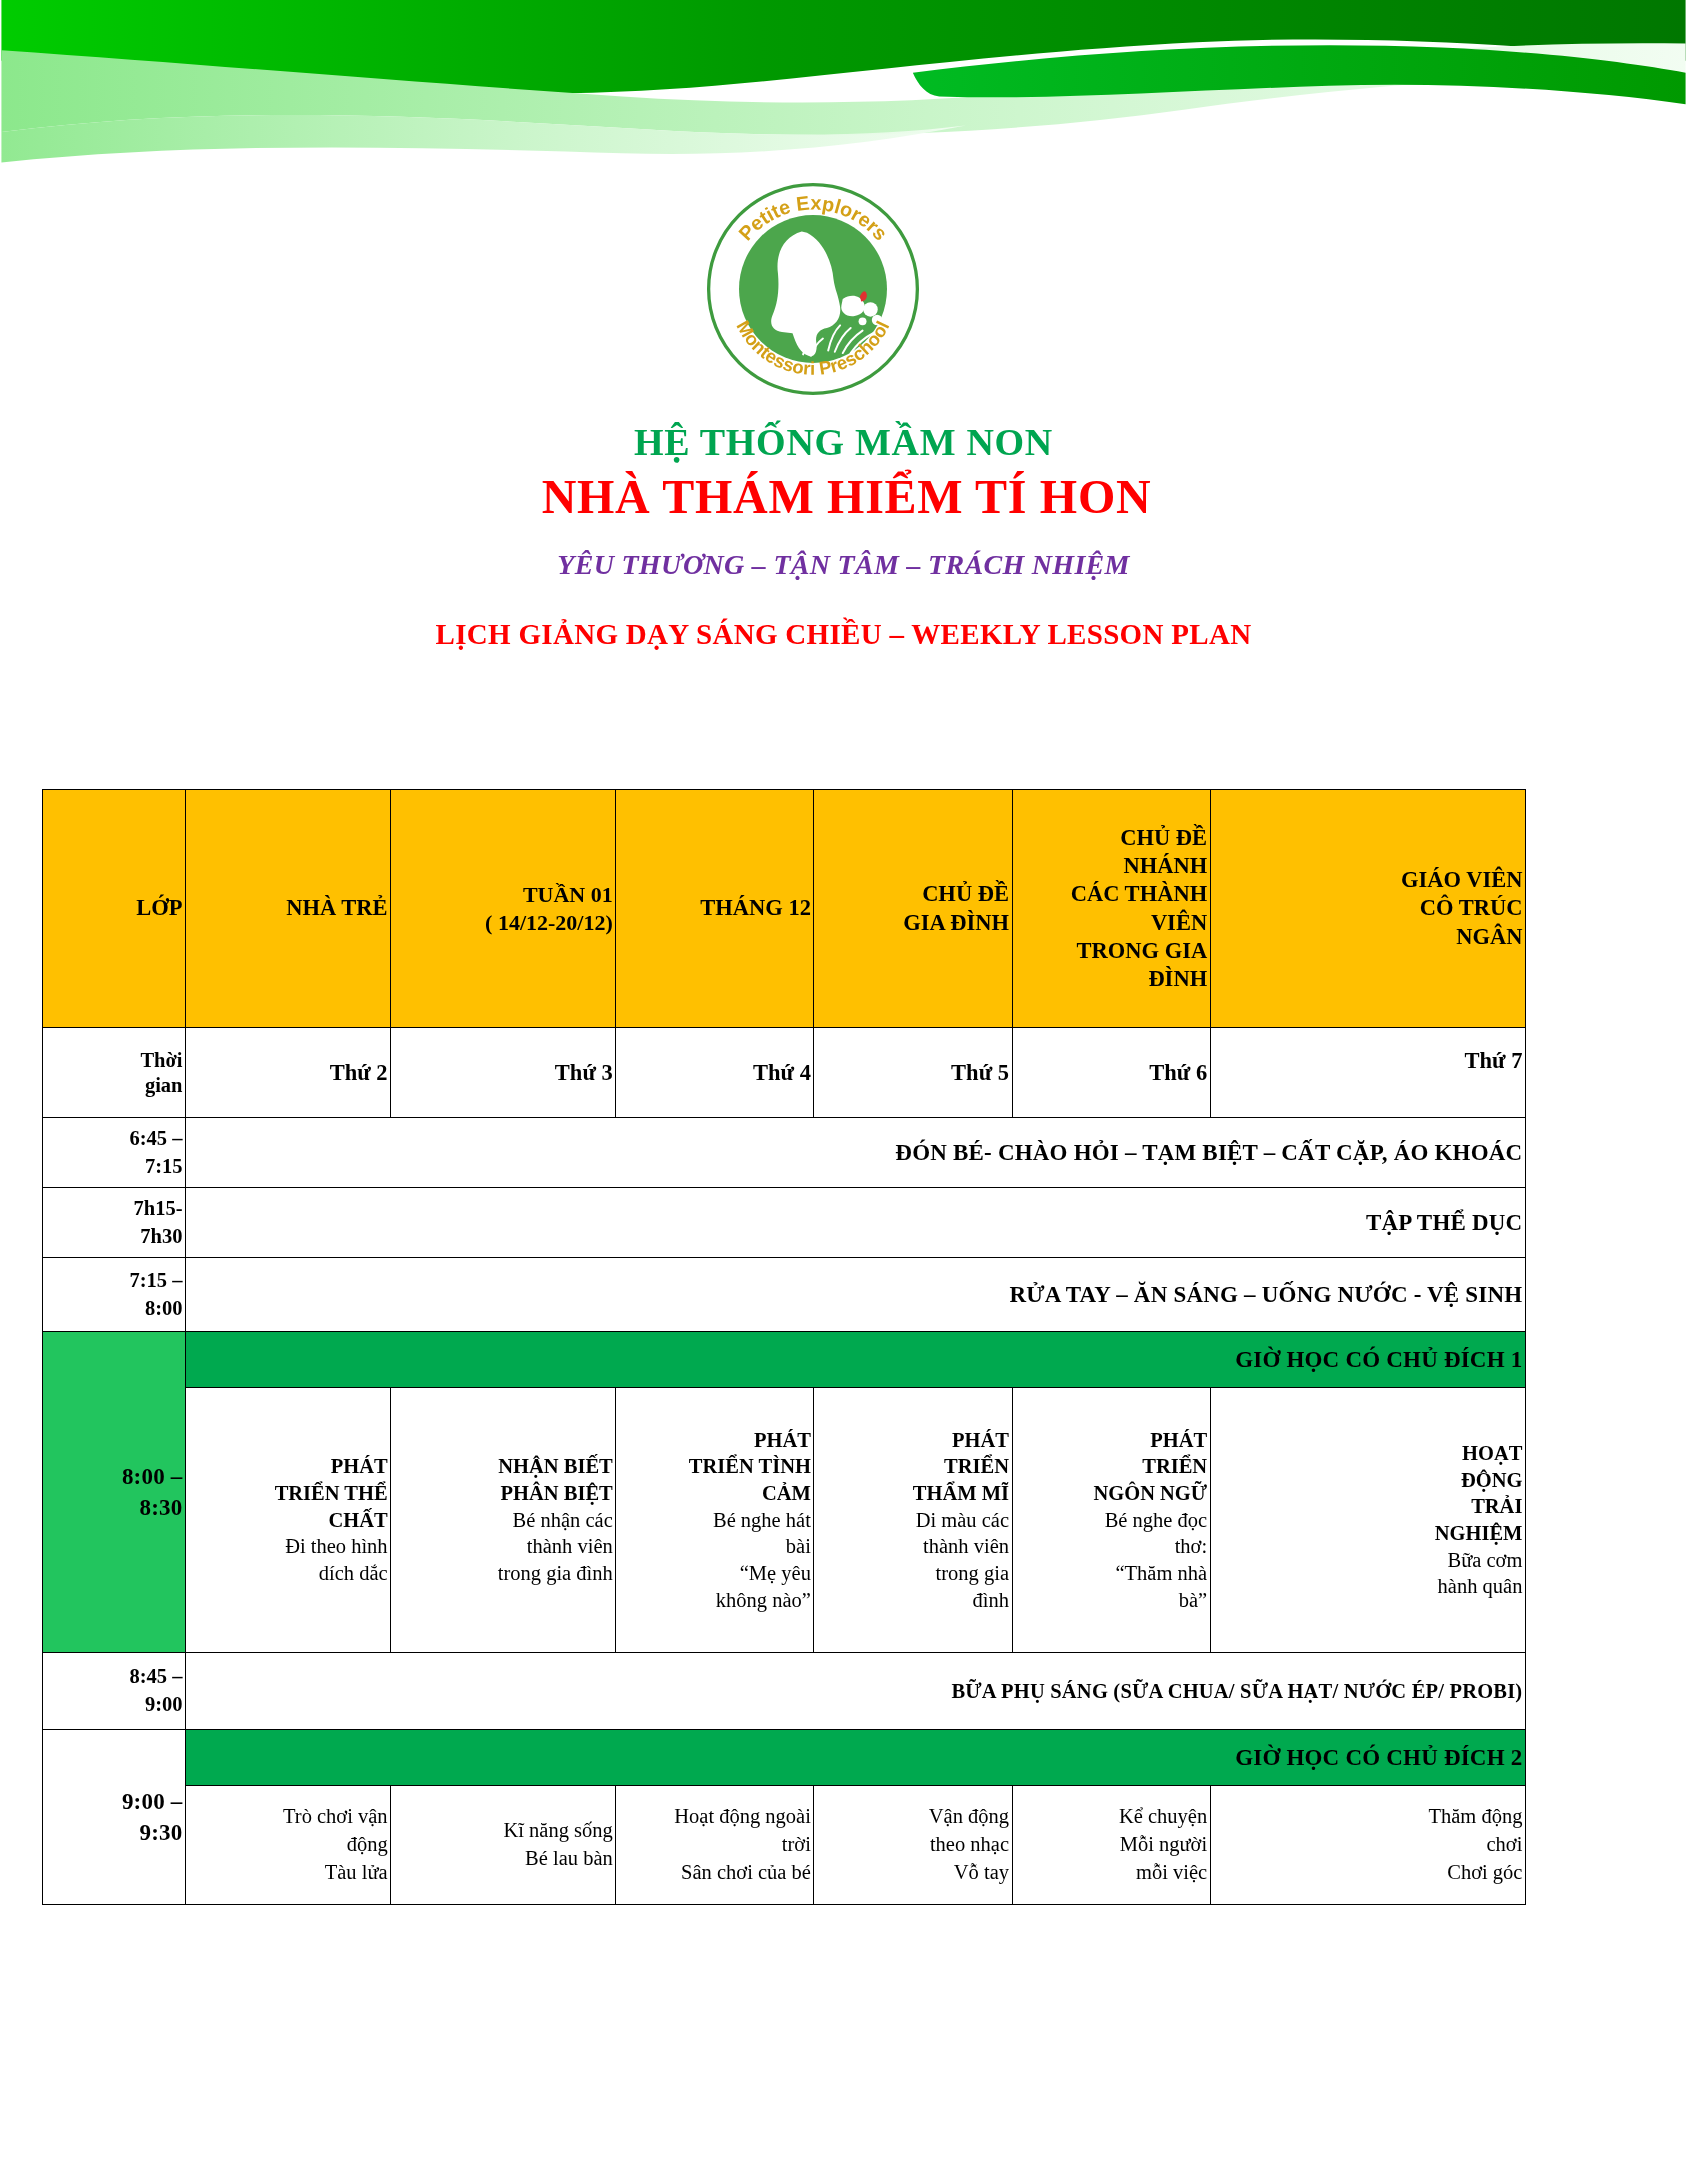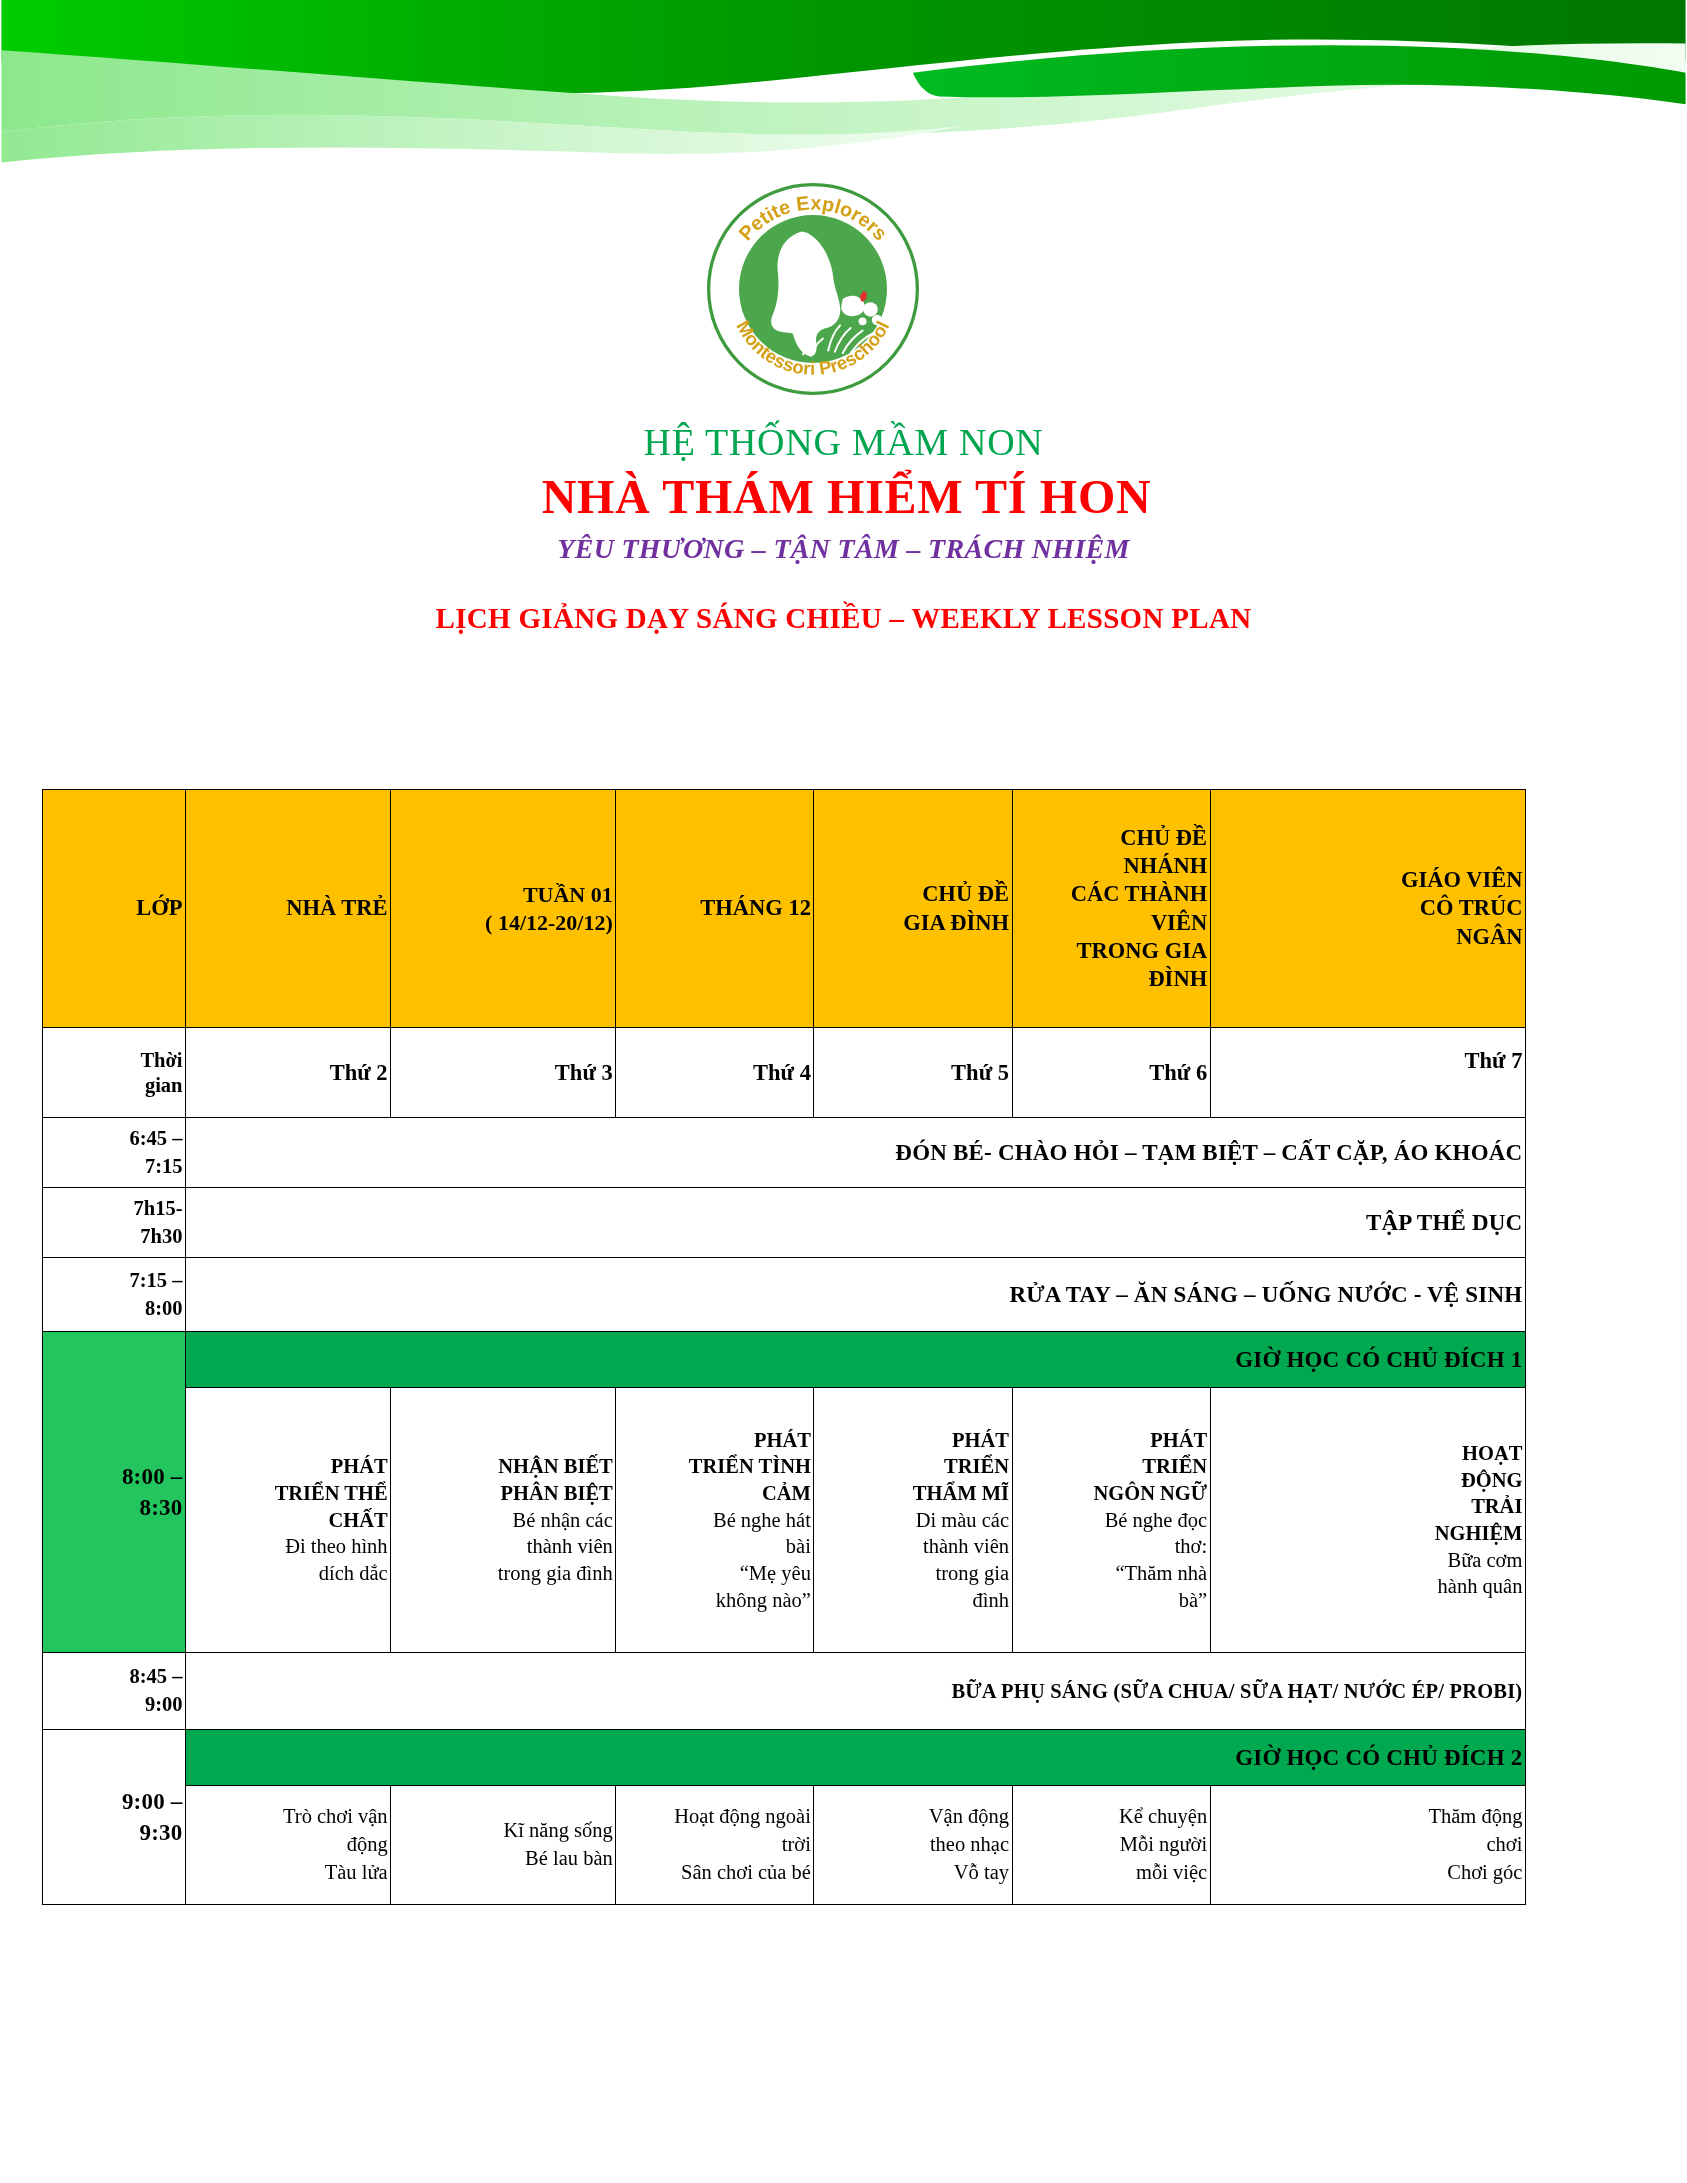--- a/index.html
+++ b/index.html
@@ -40,21 +40,21 @@
   .headings {
     position: absolute;
     top: 421px;
     left: 0;
     width: 1687px;
     text-align: center;
   }
   .h-line1 {
     color: #00A550;
     font-size: 38px;
-    font-weight: normal;
+    font-weight: bold;
     letter-spacing: 0.7px;
     line-height: 1.15;
   }
   .h-line2 {
     color: #FF0000;
     font-size: 48px;
     font-weight: bold;
     letter-spacing: 0.7px;
     line-height: 1.25;
     margin-top: 2.6px;
@@ -68,21 +68,21 @@
     line-height: 1.3;
     margin-top: 6.6px;
   }
   .h-line4 {
     color: #7030A0;
     font-size: 28px;
     font-weight: bold;
     font-style: italic;
     letter-spacing: 0.3px;
     line-height: 1.3;
-    margin-top: 4px;
+    margin-top: 20px;
   }
   .h-plan {
     color: #FF0000;
     font-size: 29px;
     font-weight: bold;
     letter-spacing: 0.3px;
     margin-top: 34px;
   }
 
   

